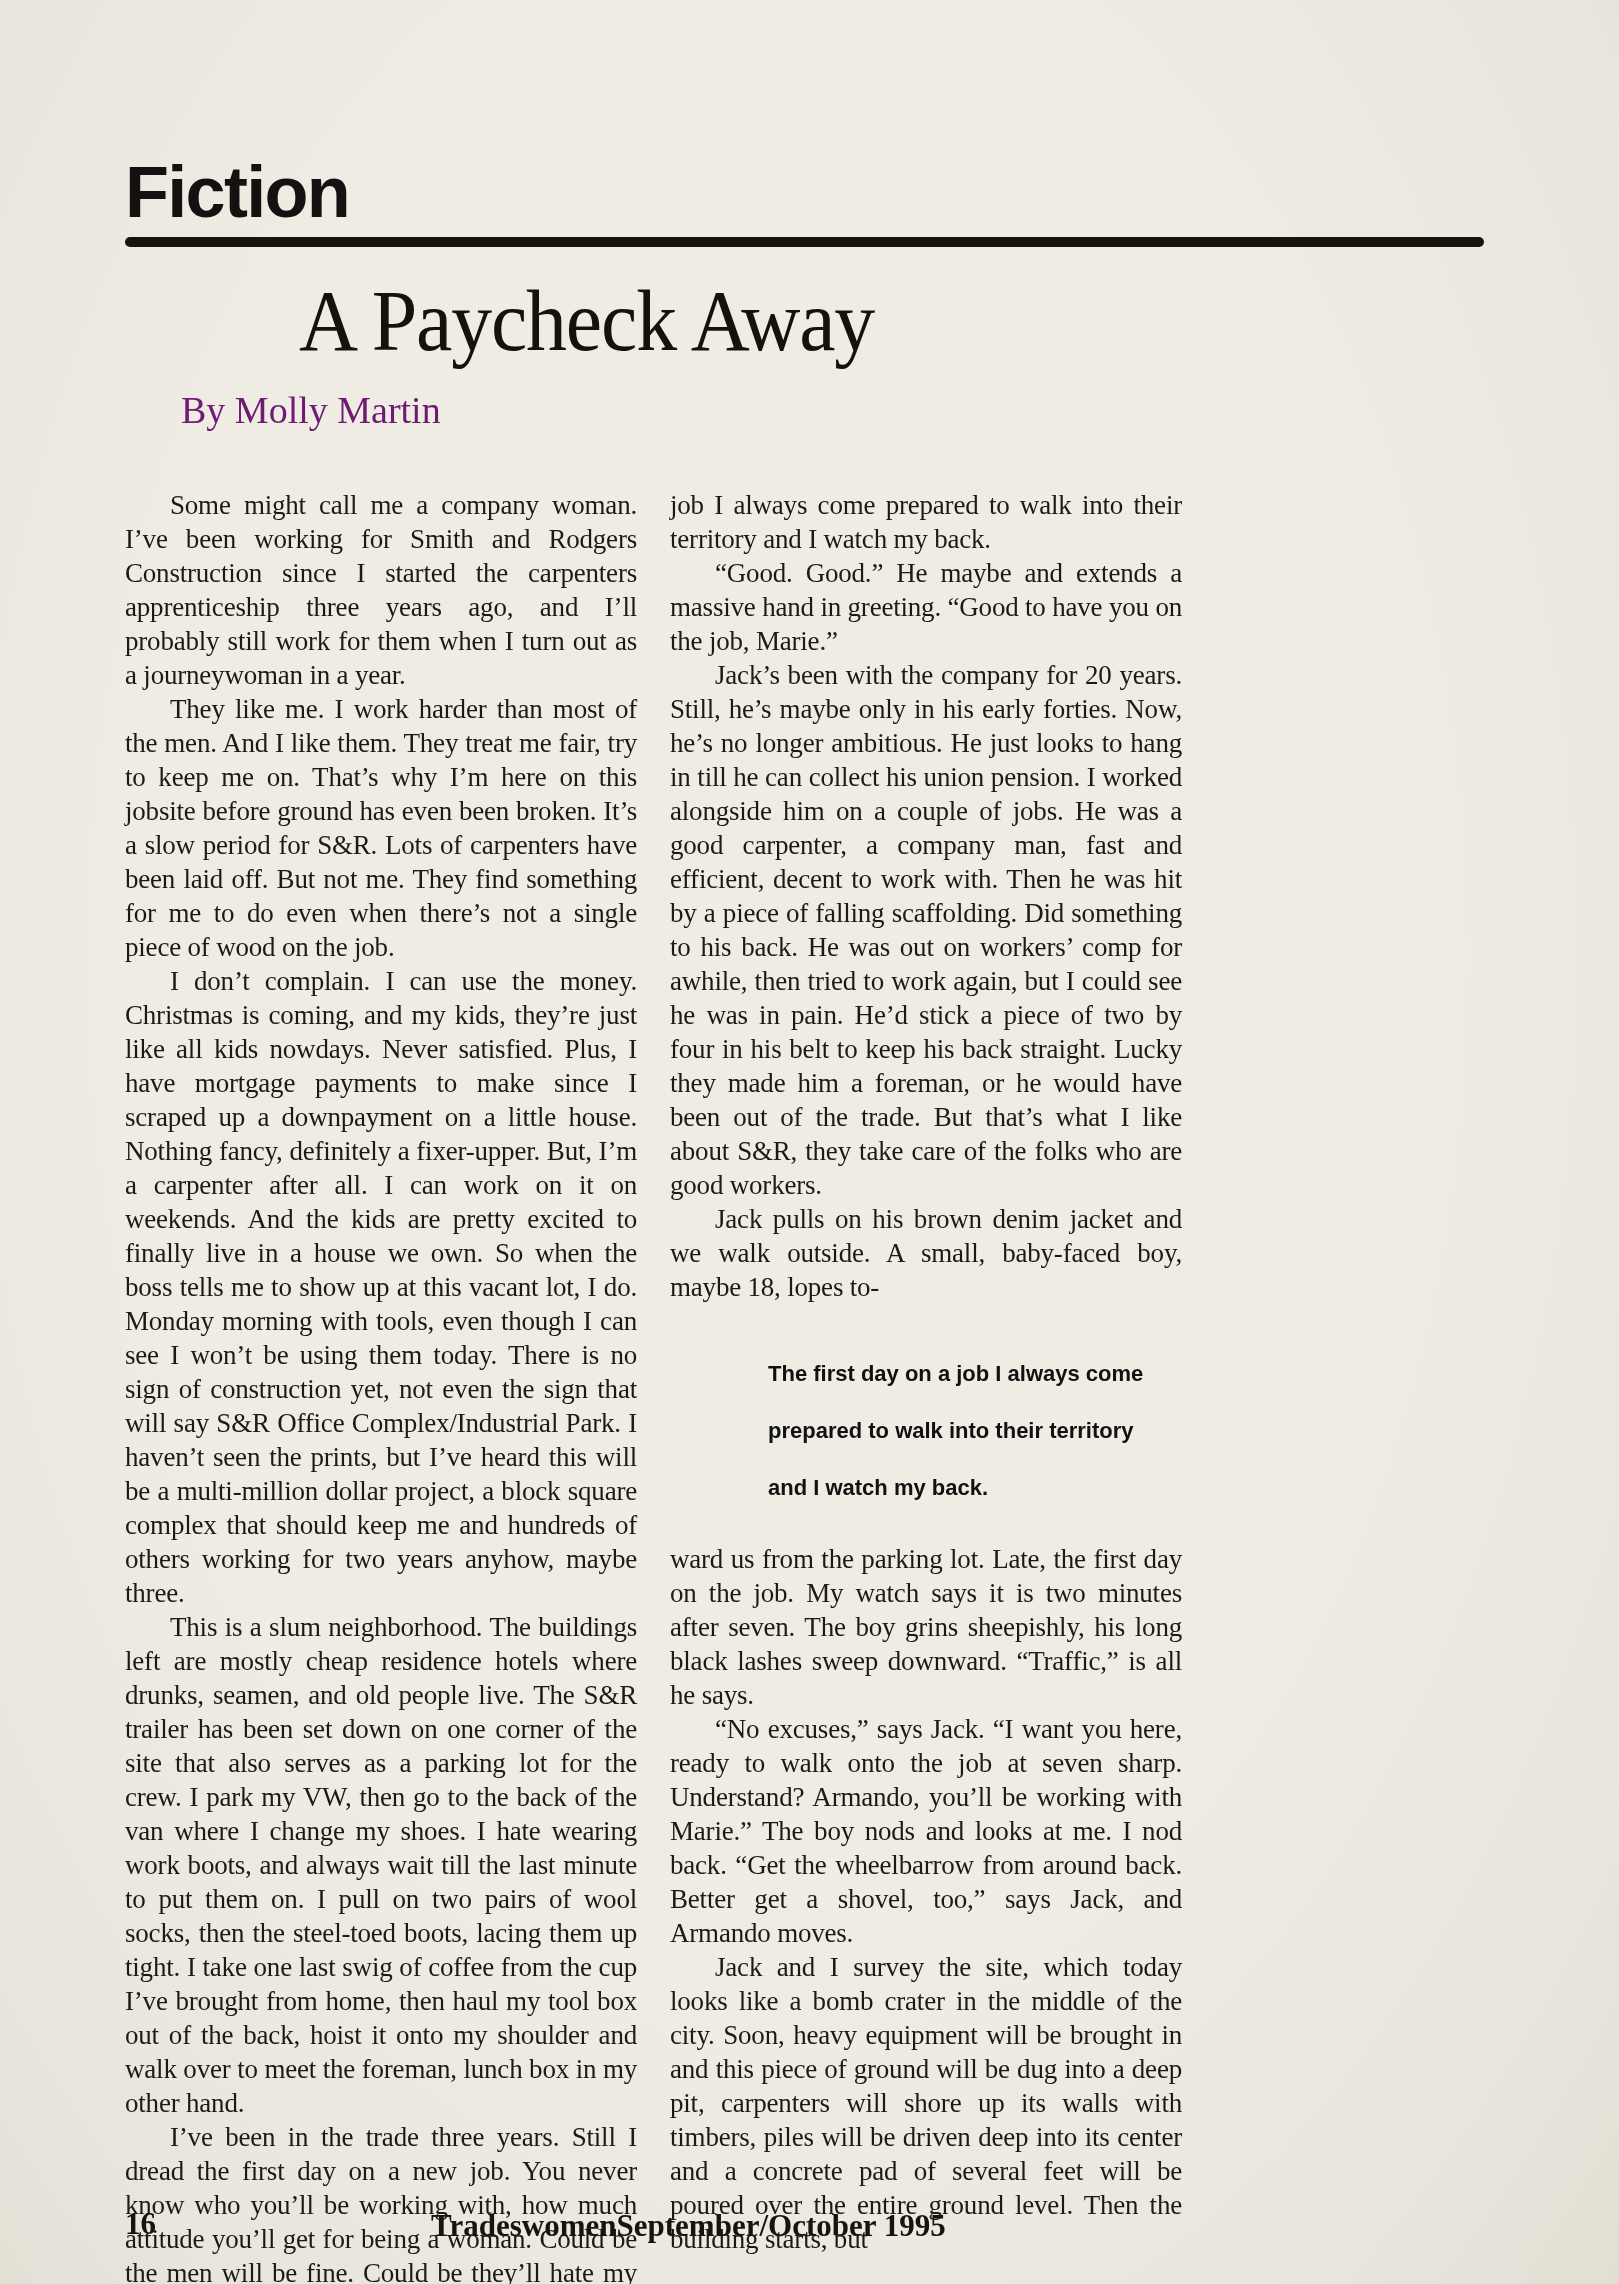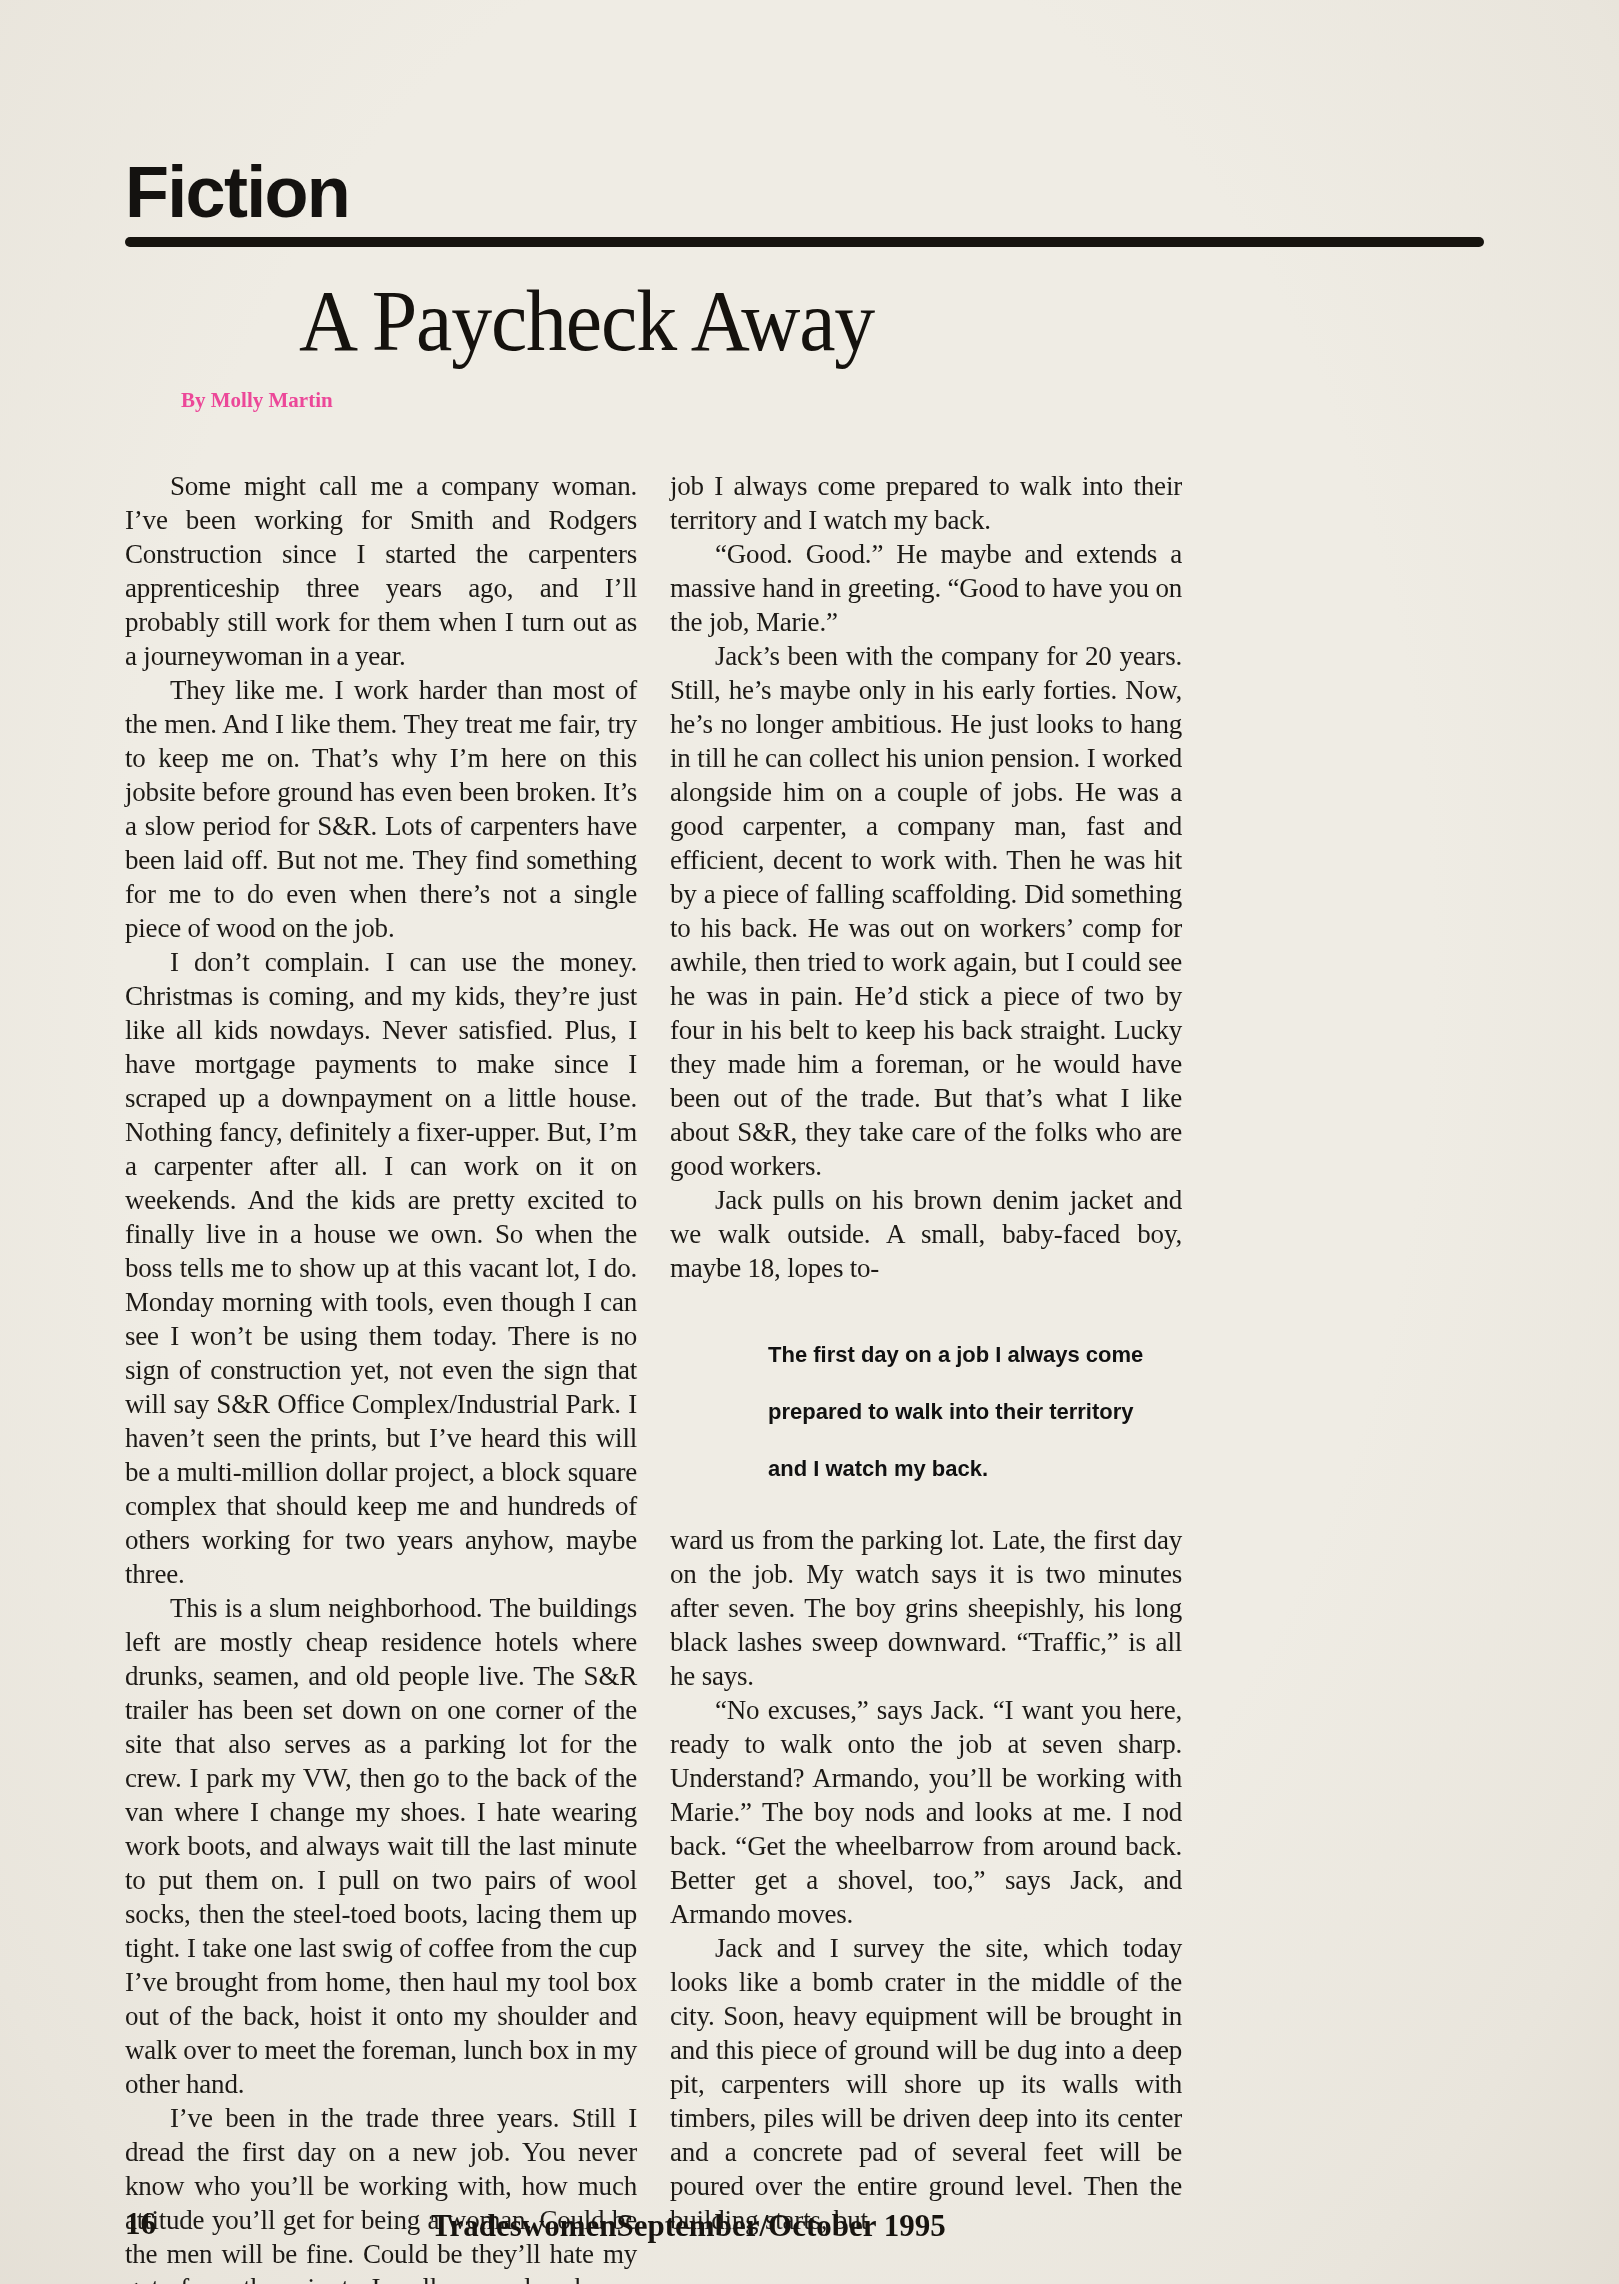--- a/index.html
+++ b/index.html
@@ -36,23 +36,23 @@
     font-weight:normal;
     font-size:87px;
     line-height:1.0;
     letter-spacing:-1.2px;
     color:#15120e;
     transform:scaleX(0.94);
   }
   .byline {
     margin-top:24.5px;
     padding-left:56px;
-    font-weight:bold;
-    font-size:21px;
-    color:#ec4899;
+    font-weight:normal;
+    font-size:38px;
+    color:#701a75;
   }
   .columns {
     display:flex;
     gap:33px;
     margin-top:56px;
   }
   .col {
     width:677px;
     text-align:justify;
     font-size:27px;

